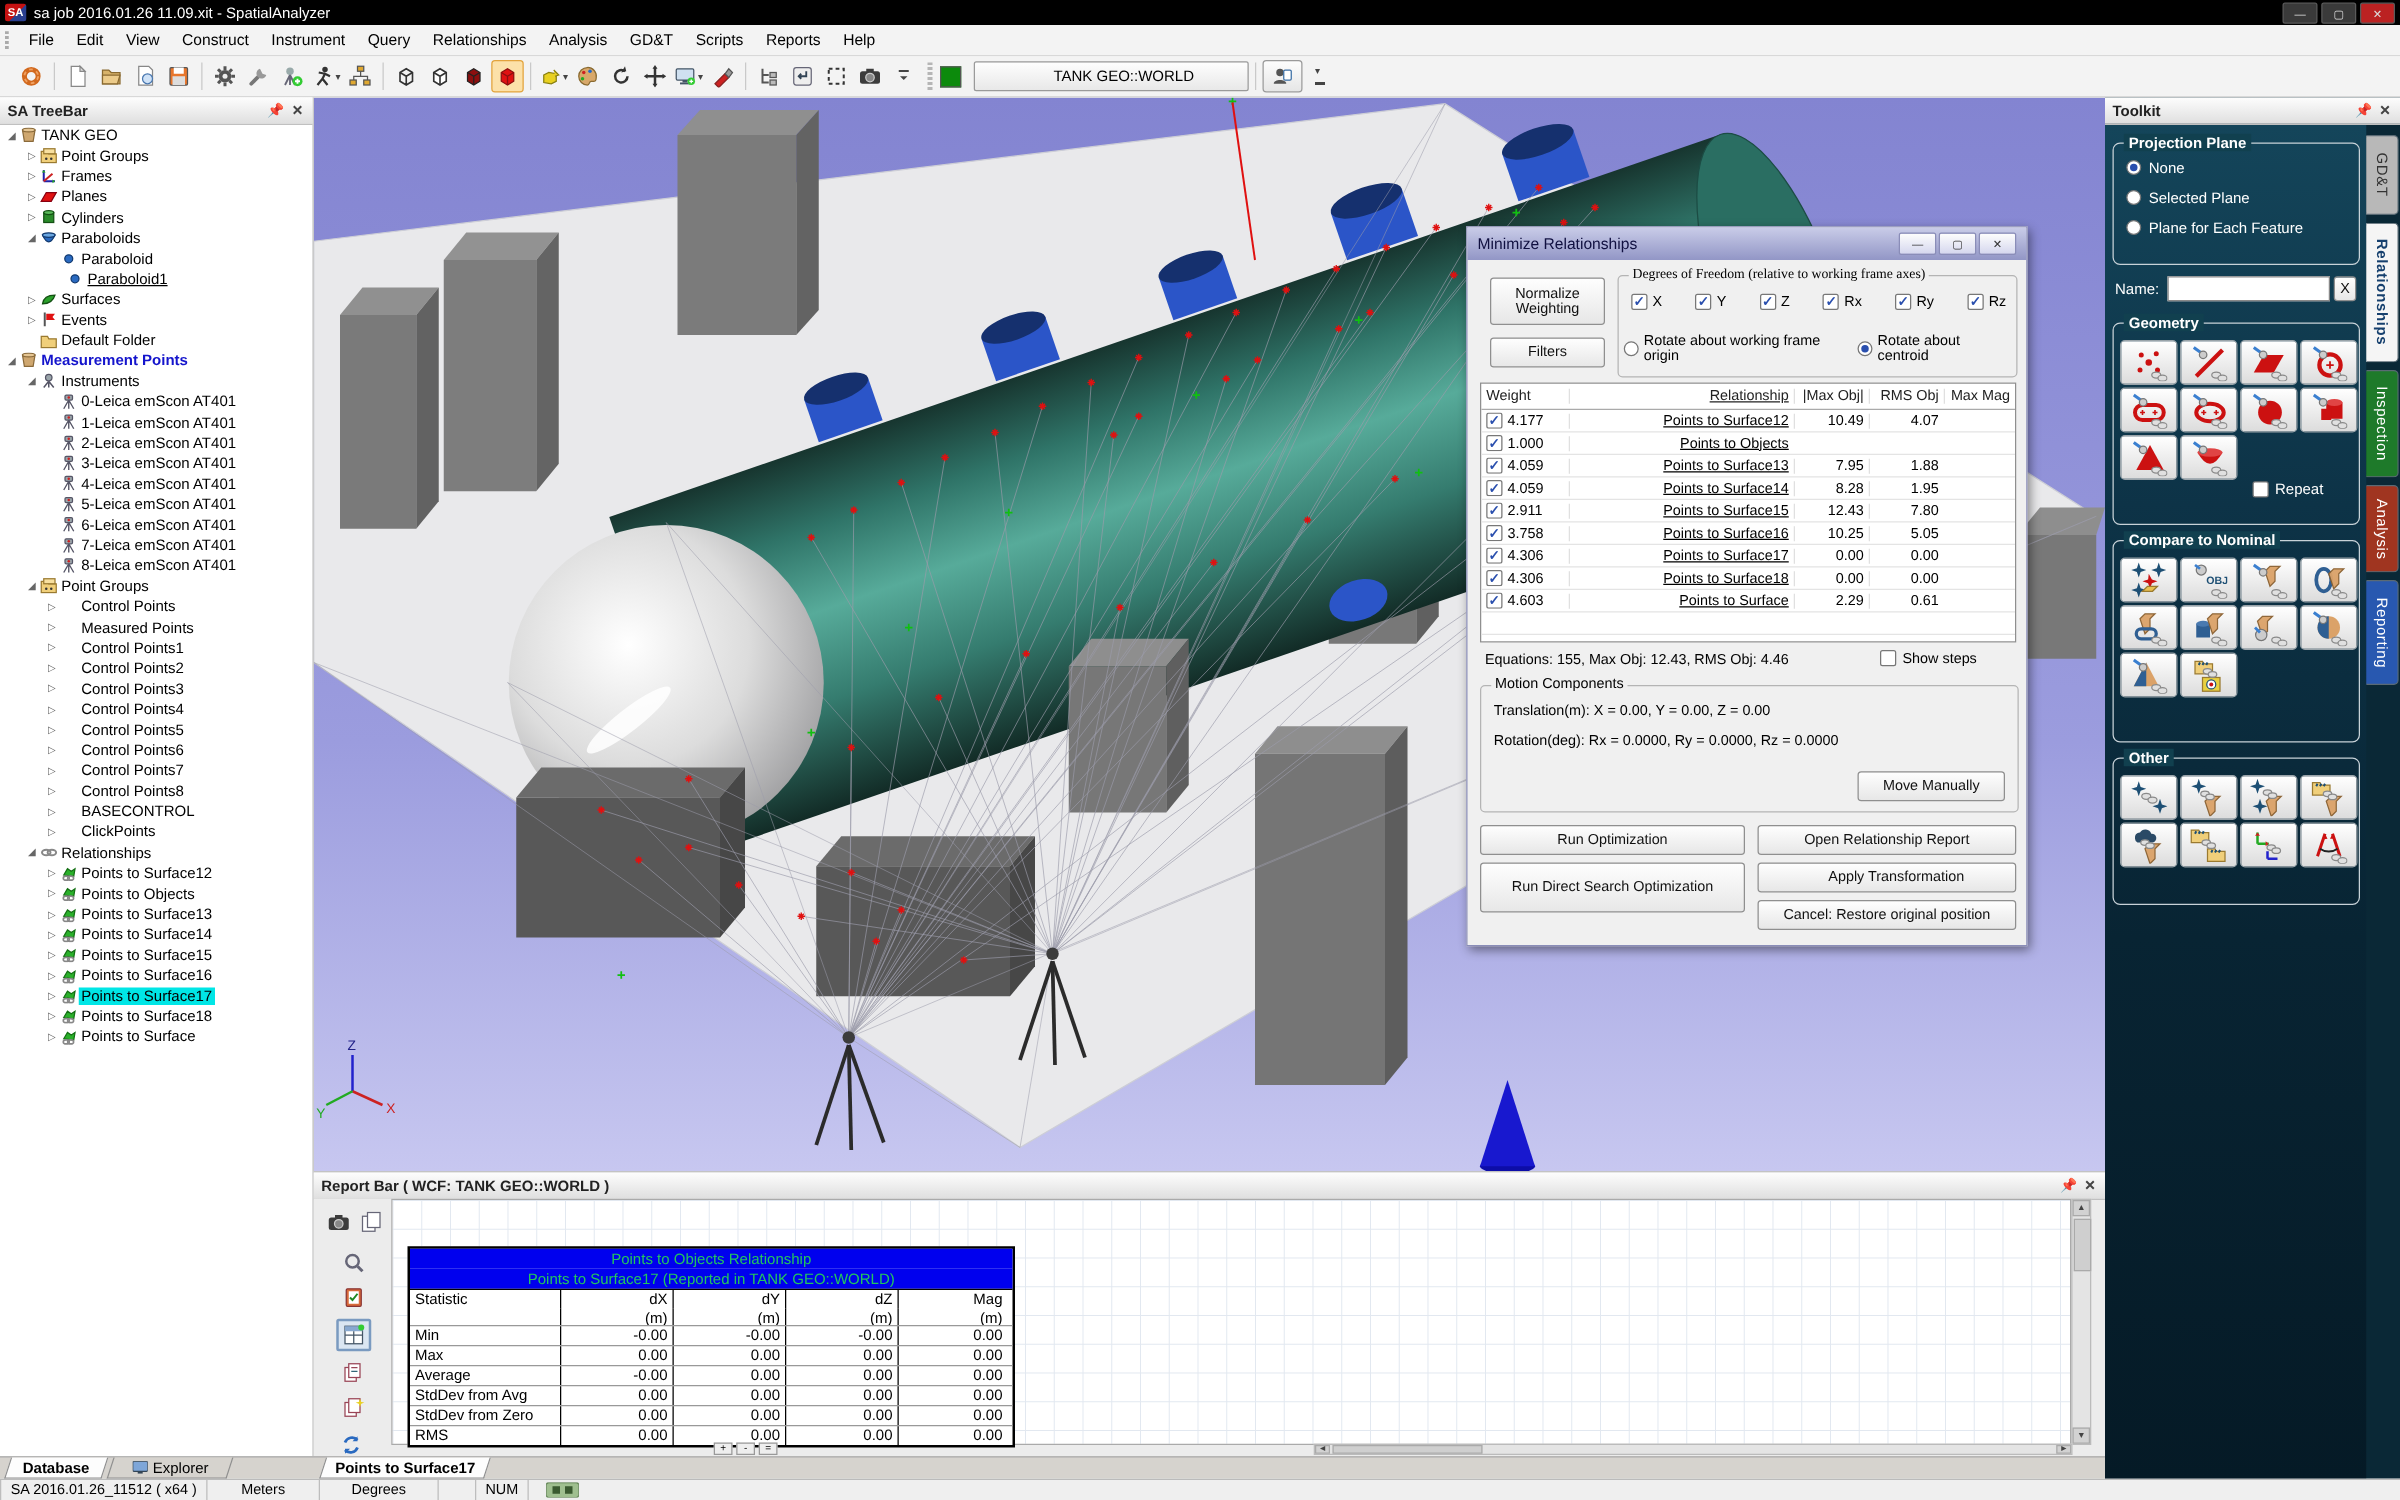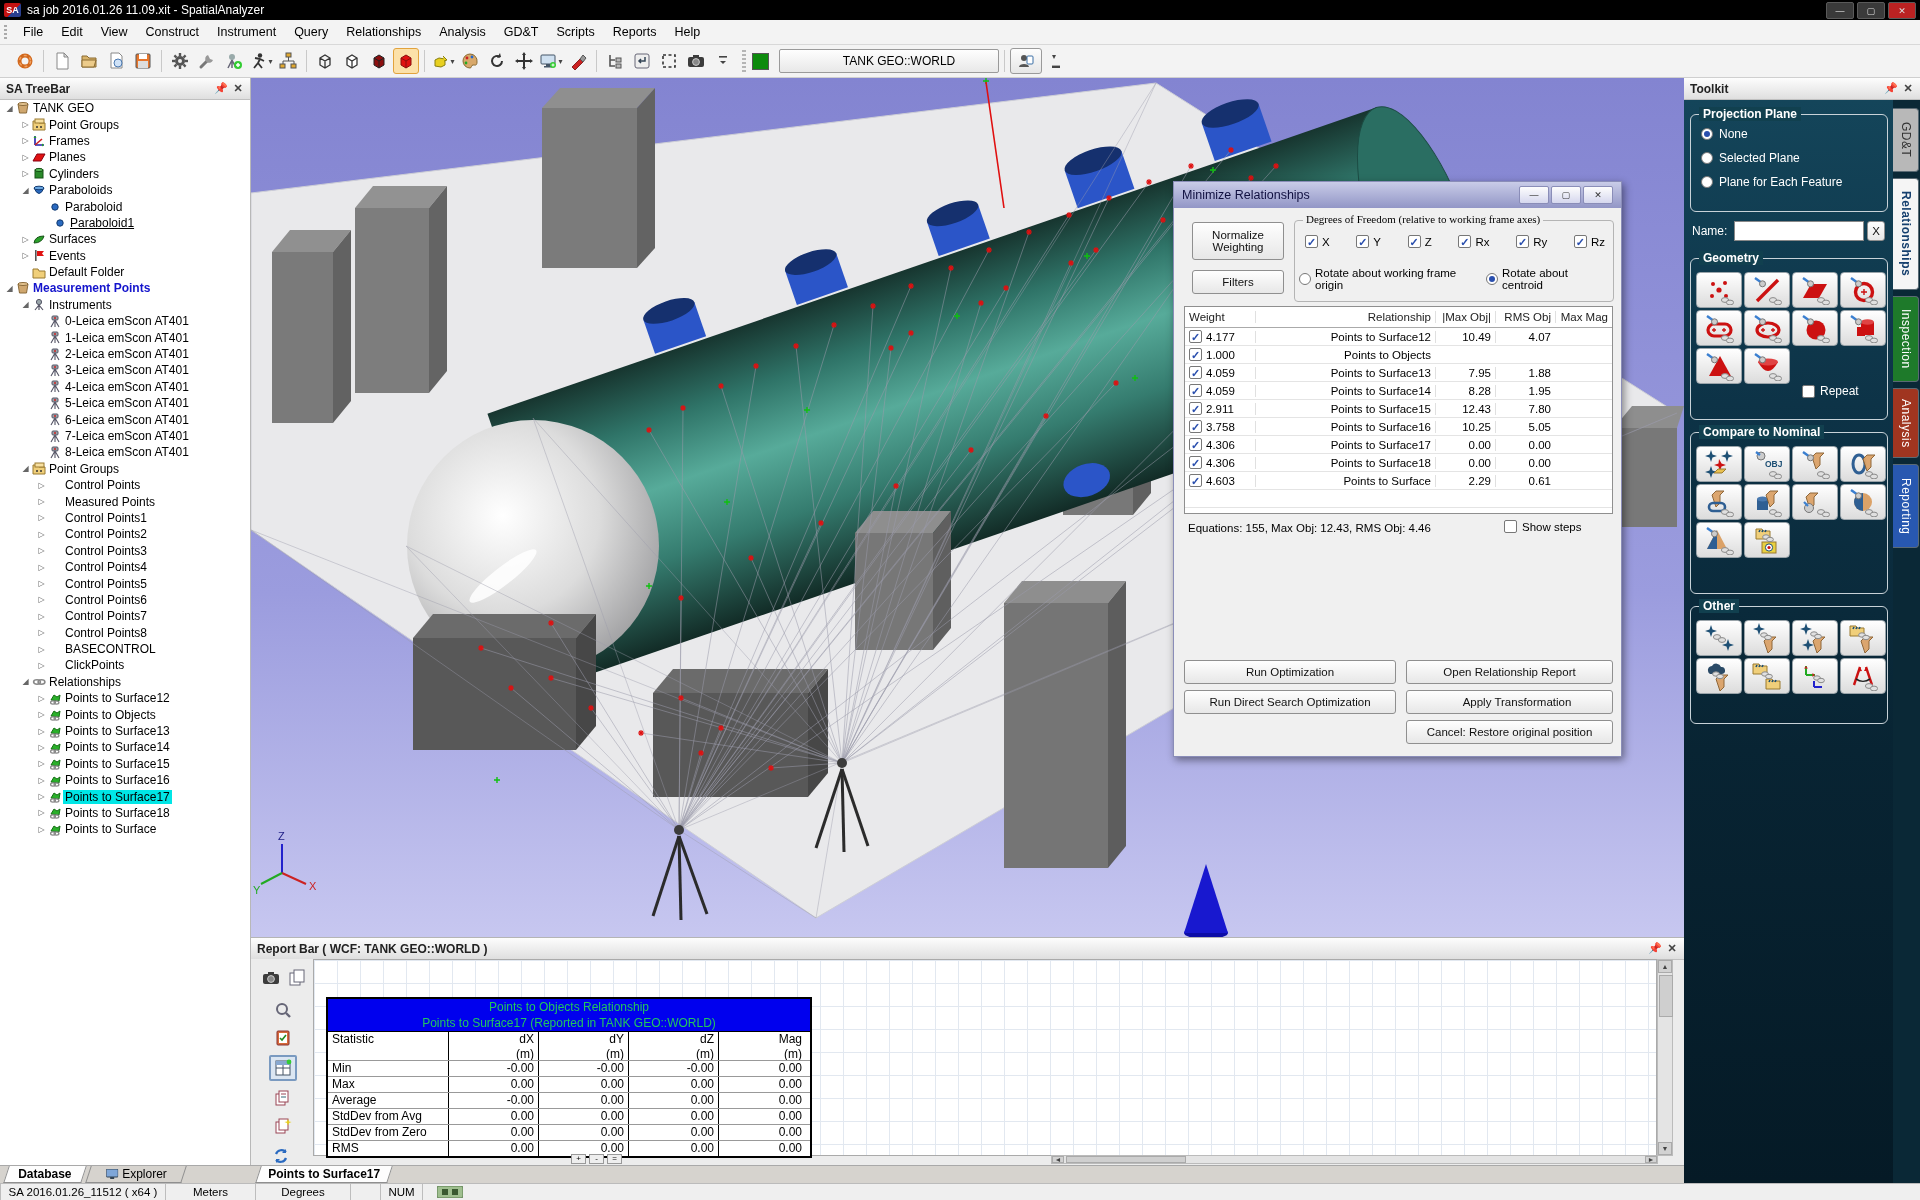--- a/index.html
+++ b/index.html
@@ -63,21 +63,21 @@
   .groupbox>.glabel{position:absolute;top:-8px;left:8px;background:#f0f0f0;padding:0 3px;font-size:11.5px;}
   .cb{display:inline-block;width:13px;height:13px;background:#fff;border:1px solid #777;border-radius:2px;
     font-size:11px;line-height:12px;text-align:center;color:#2a4fae;font-weight:bold;flex:none;box-sizing:border-box;}
   .radio{display:inline-block;width:12px;height:12px;border:1px solid #777;border-radius:50%;background:#fff;position:relative;flex:none;box-sizing:border-box;}
   .radio.on::after{content:"";position:absolute;left:2px;top:2px;width:6px;height:6px;border-radius:50%;background:#2a4fae;}
   .dtable{position:absolute;left:10px;top:124px;width:429px;height:208px;background:#fff;border:1px solid #8f8f8f;box-sizing:border-box;overflow:hidden;}
   .drow{display:flex;height:17px;align-items:center;border-bottom:1px solid #e4e4e4;}
   .drow.head{height:20px;border-bottom:1px solid #aaa;color:#222;}
   .dcell{padding:0 4px;box-sizing:border-box;overflow:hidden;white-space:nowrap;}
   .c-w{width:70px;display:flex;align-items:center;gap:4px;}
-  .c-rel{width:180px;text-align:right;border-left:1px solid #e0e0e0;}
+  .c-rel{width:180px;text-align:right;border-left:1px solid #e0e0e0;text-decoration:underline;}
   .c-n1{width:60px;text-align:right;border-left:1px solid #e0e0e0;}
   .c-n2{width:60px;text-align:right;border-left:1px solid #e0e0e0;}
   .c-n3{width:57px;text-align:right;border-left:1px solid #e0e0e0;}
   
   .toolkit{position:absolute;left:1684px;top:78px;width:236px;height:1105px;background:#0a2836;box-sizing:border-box;}
   .tk-body{position:absolute;left:0;top:22px;width:209px;bottom:0;
     background:linear-gradient(180deg,#14455a 0%,#0d3347 28%,#082433 60%,#051a26 100%);}
   .tk-group{position:absolute;border:1px solid #c8d2d8;border-radius:6px;}
   .tk-group>.glabel{position:absolute;top:-8px;left:8px;background:#11404f;padding:0 4px;color:#fff;font-weight:bold;font-size:12px;}
   .tk-radio-row{display:flex;align-items:center;gap:6px;color:#fff;font-size:12px;position:absolute;}
@@ -1590,24 +1590,30 @@
           </div>
         </div>
     </div>
 
     <div style="position:absolute;left:14px;top:340px;">Equations: 155, Max Obj: 12.43, RMS Obj: 4.46</div>
     <div style="position:absolute;left:330px;top:338px;display:flex;align-items:center;gap:5px;">
       <span class="cb"></span>
       <span>Show steps</span>
     </div>
 
+    <div class="groupbox" style="left:10px;top:366px;width:429px;height:100px;">
+      <span class="glabel">Motion Components</span>
+      <div style="position:absolute;left:10px;top:14px;">Translation(m):  X =  0.00, Y =  0.00, Z =  0.00</div>
+      <div style="position:absolute;left:10px;top:38px;">Rotation(deg):  Rx =  0.0000, Ry =  0.0000, Rz =  0.0000</div>
+      <div class="btn" style="position:absolute;right:10px;bottom:8px;width:118px;height:24px;">Move Manually</div>
+    </div>
 
     <div class="btn" style="position:absolute;left:10px;top:478px;width:212px;height:24px;">Run Optimization</div>
     <div class="btn" style="position:absolute;left:232px;top:478px;width:207px;height:24px;">Open Relationship Report</div>
-    <div class="btn" style="position:absolute;left:10px;top:508px;width:212px;height:24px;">Run Direct Search Optimization</div>
+    <div class="btn" style="position:absolute;left:10px;top:508px;width:212px;height:40px;">Run Direct Search Optimization</div>
     <div class="btn" style="position:absolute;left:232px;top:508px;width:207px;height:24px;padding-left:15px;">Apply Transformation</div>
     <div class="btn" style="position:absolute;left:232px;top:538px;width:207px;height:24px;">Cancel: Restore original position</div>
   </div>
 
   <div class="reportbar">
     <div class="panel-header">
       <span>Report Bar ( WCF: TANK GEO::WORLD )</span>
       <span class="ph-btns">
         <span class="ph-btn">📌</span>
         <span class="ph-btn">✕</span>

